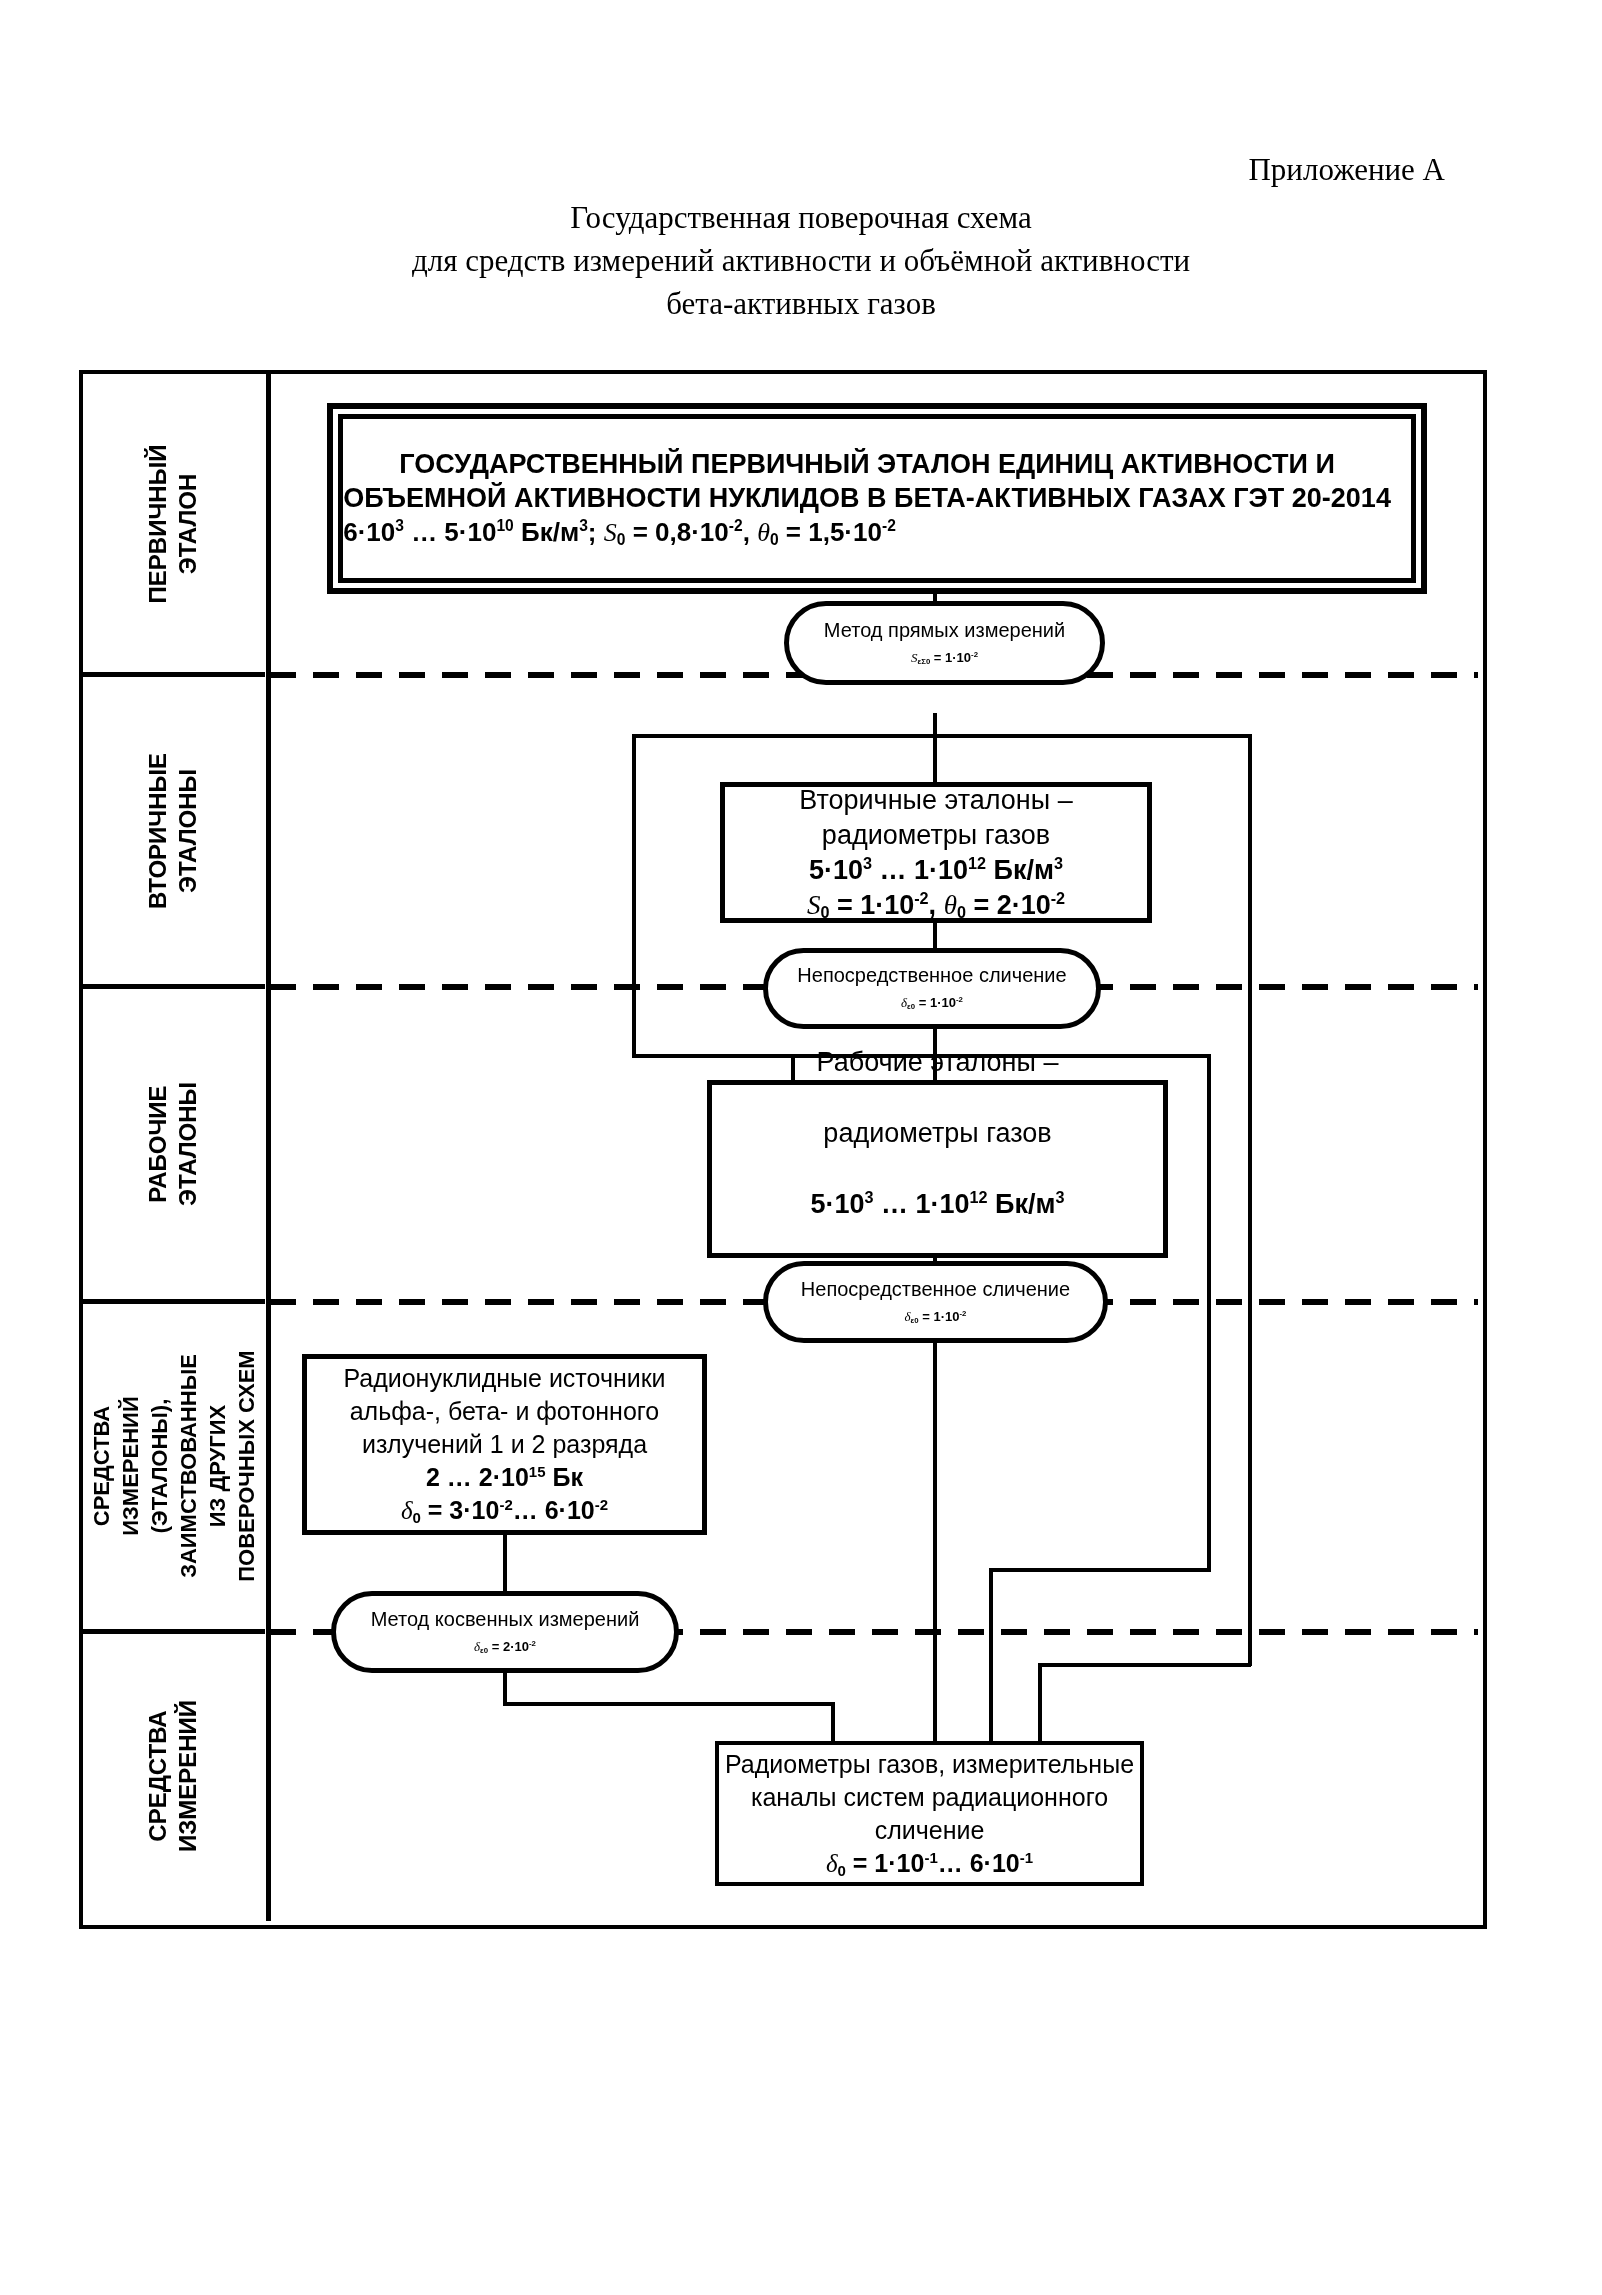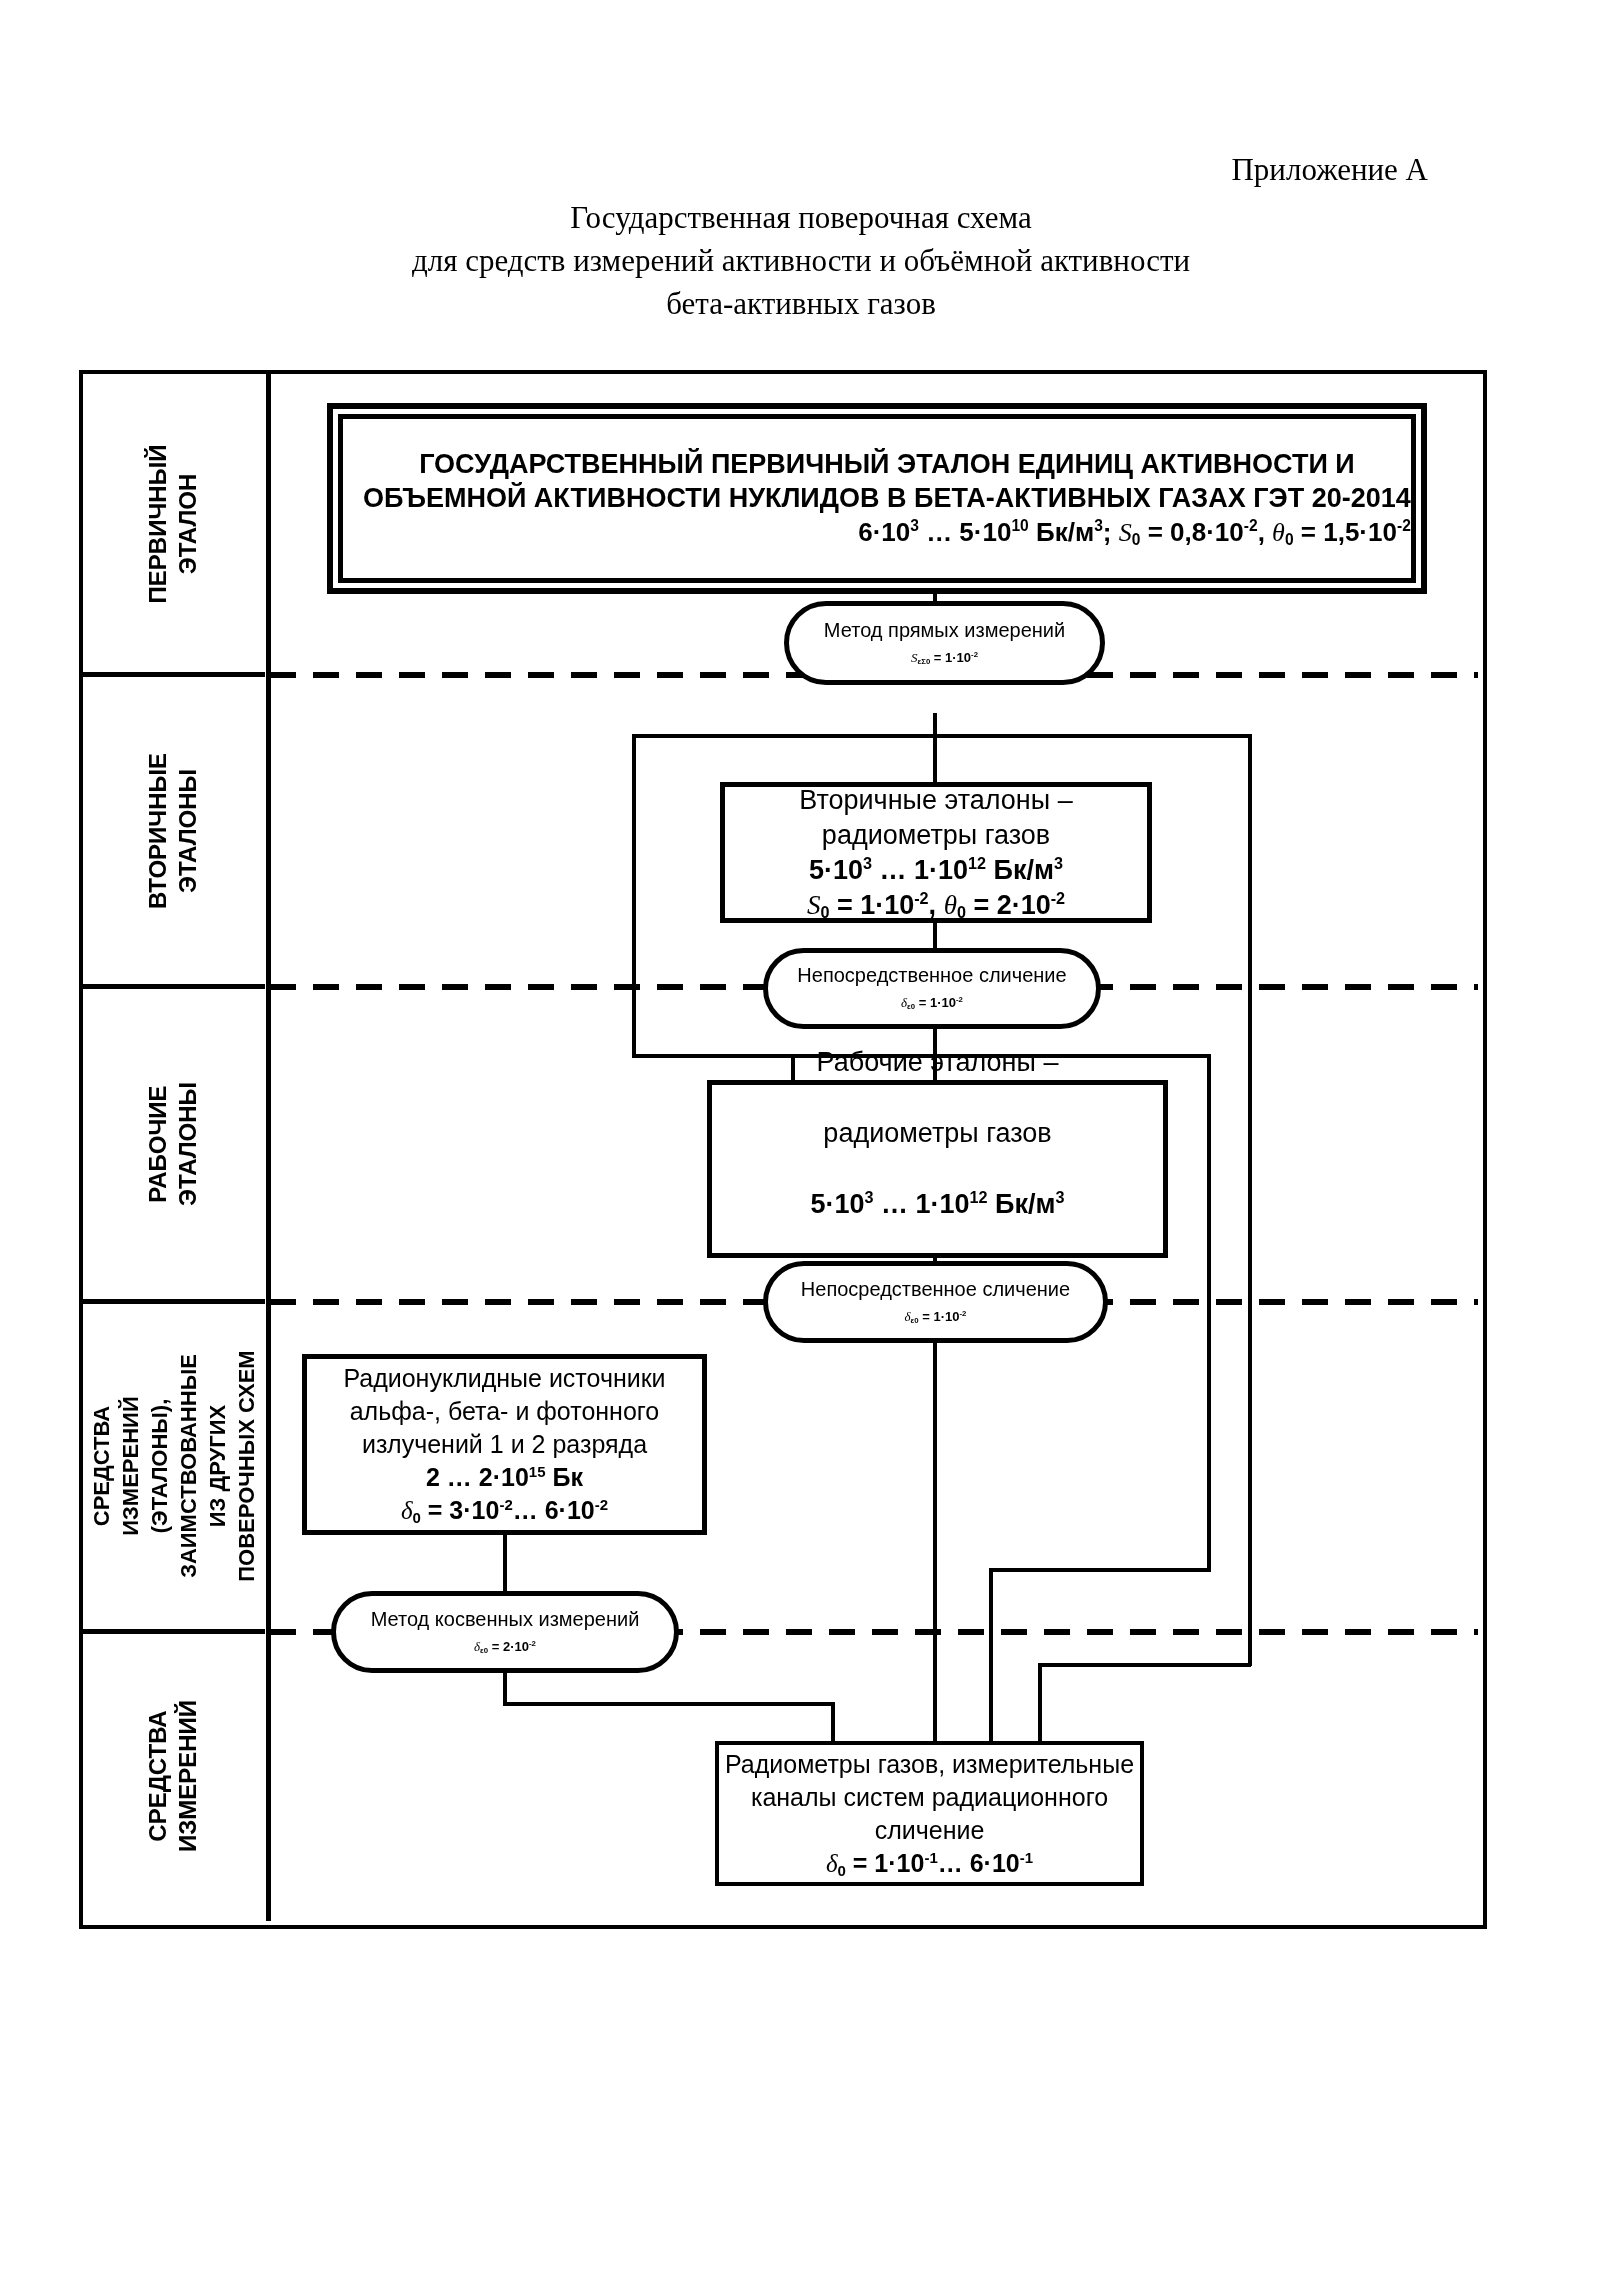--- a/index.html
+++ b/index.html
@@ -9,36 +9,36 @@
   .doctitle{font-family:"Liberation Serif",serif;font-size:31px;text-align:center;line-height:43px;width:1602px;left:0;top:196px;}
   .frame{left:79px;top:370px;width:1400px;height:1551px;border:4.6px solid #000;}
   .vline,.hline{position:absolute;background:#000;}
   .dash{position:absolute;height:5.9px;background:repeating-linear-gradient(90deg,#000 0 26px,transparent 26px 43px);z-index:1;}
   .soliddiv{position:absolute;height:4.6px;background:#000;}
   .srow{position:absolute;left:82px;width:183px;display:flex;align-items:center;justify-content:center;z-index:2;}
   .rot{transform:rotate(-90deg);text-align:center;font-weight:bold;font-size:24px;line-height:30px;white-space:nowrap;letter-spacing:0;}
   .box{position:absolute;border:5.2px solid #000;background:#fff;display:flex;flex-direction:column;justify-content:center;align-items:center;text-align:center;z-index:4;box-sizing:border-box;}
   .oval{position:absolute;border:5.9px solid #000;background:#fff;border-radius:131px;display:flex;flex-direction:column;justify-content:center;align-items:center;text-align:center;z-index:5;box-sizing:border-box;}
   .primary-outer{position:absolute;border:6.5px solid #000;background:#fff;z-index:4;box-sizing:border-box;}
-  .primary-inner{position:absolute;left:5.2px;top:5.2px;right:5.2px;bottom:5.2px;border:5.2px solid #000;display:flex;flex-direction:column;justify-content:center;align-items:flex-end;text-align:center;box-sizing:border-box;}
+  .primary-inner{position:absolute;left:5.2px;top:5.2px;right:5.2px;bottom:5.2px;border:5.2px solid #000;display:flex;flex-direction:column;justify-content:center;align-items:flex-start;text-align:center;box-sizing:border-box;}
   .ptitle{font-weight:bold;font-size:27px;line-height:34px;}
   .pf{font-weight:bold;font-size:26px;line-height:35px;}
   .bline{font-size:27px;line-height:35px;}
   .bline-s{font-size:25px;line-height:33px;text-align:center;}
   .f{font-weight:bold;}
   .v{font-family:"Liberation Serif",serif;font-style:italic;font-weight:normal;}
   .olabel{font-size:20px;line-height:29px;}
   .of{font-size:13px;line-height:26px;font-weight:bold;text-align:center;}
   sup{font-size:60%;vertical-align:super;line-height:0;}
   sub{font-size:60%;vertical-align:baseline;position:relative;top:0.28em;line-height:0;}
 </style>
 </head>
 <body>
 
-<div class="abs annex" style="right:174px;top:152px;">Приложение А</div>
+<div class="abs annex" style="right:157px;top:152px;">Приложение А</div>
 <div class="abs doctitle">Государственная поверочная схема<br>для средств измерений активности и объёмной активности<br>бета-активных газов</div>
 
 <div class="abs frame"></div>
 <div class="vline" style="left:266px;top:370px;width:4.6px;height:1551px;z-index:2;"></div>
 
 <div class="srow" style="top:374px;height:300px;">
     <div class="rot">ПЕРВИЧНЫЙ<br>ЭТАЛОН</div>
   </div>
 <div class="srow" style="top:674px;height:313px;">
     <div class="rot">ВТОРИЧНЫЕ<br>ЭТАЛОНЫ</div>

